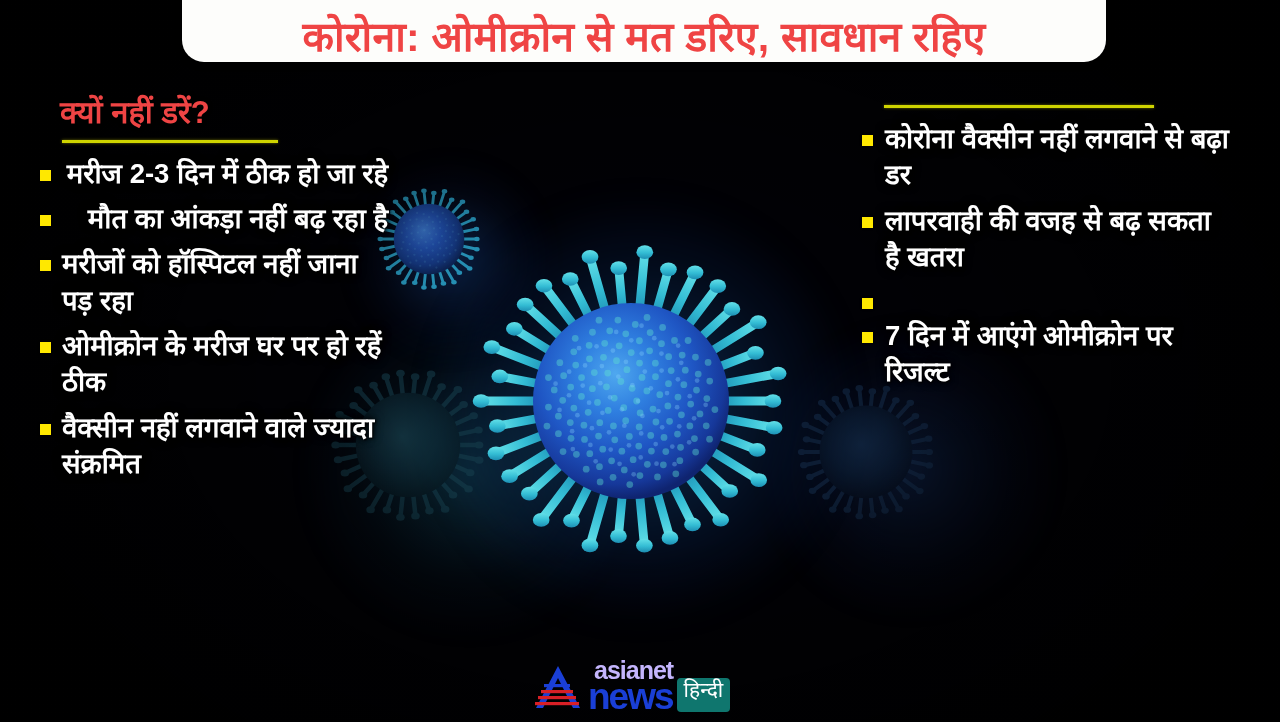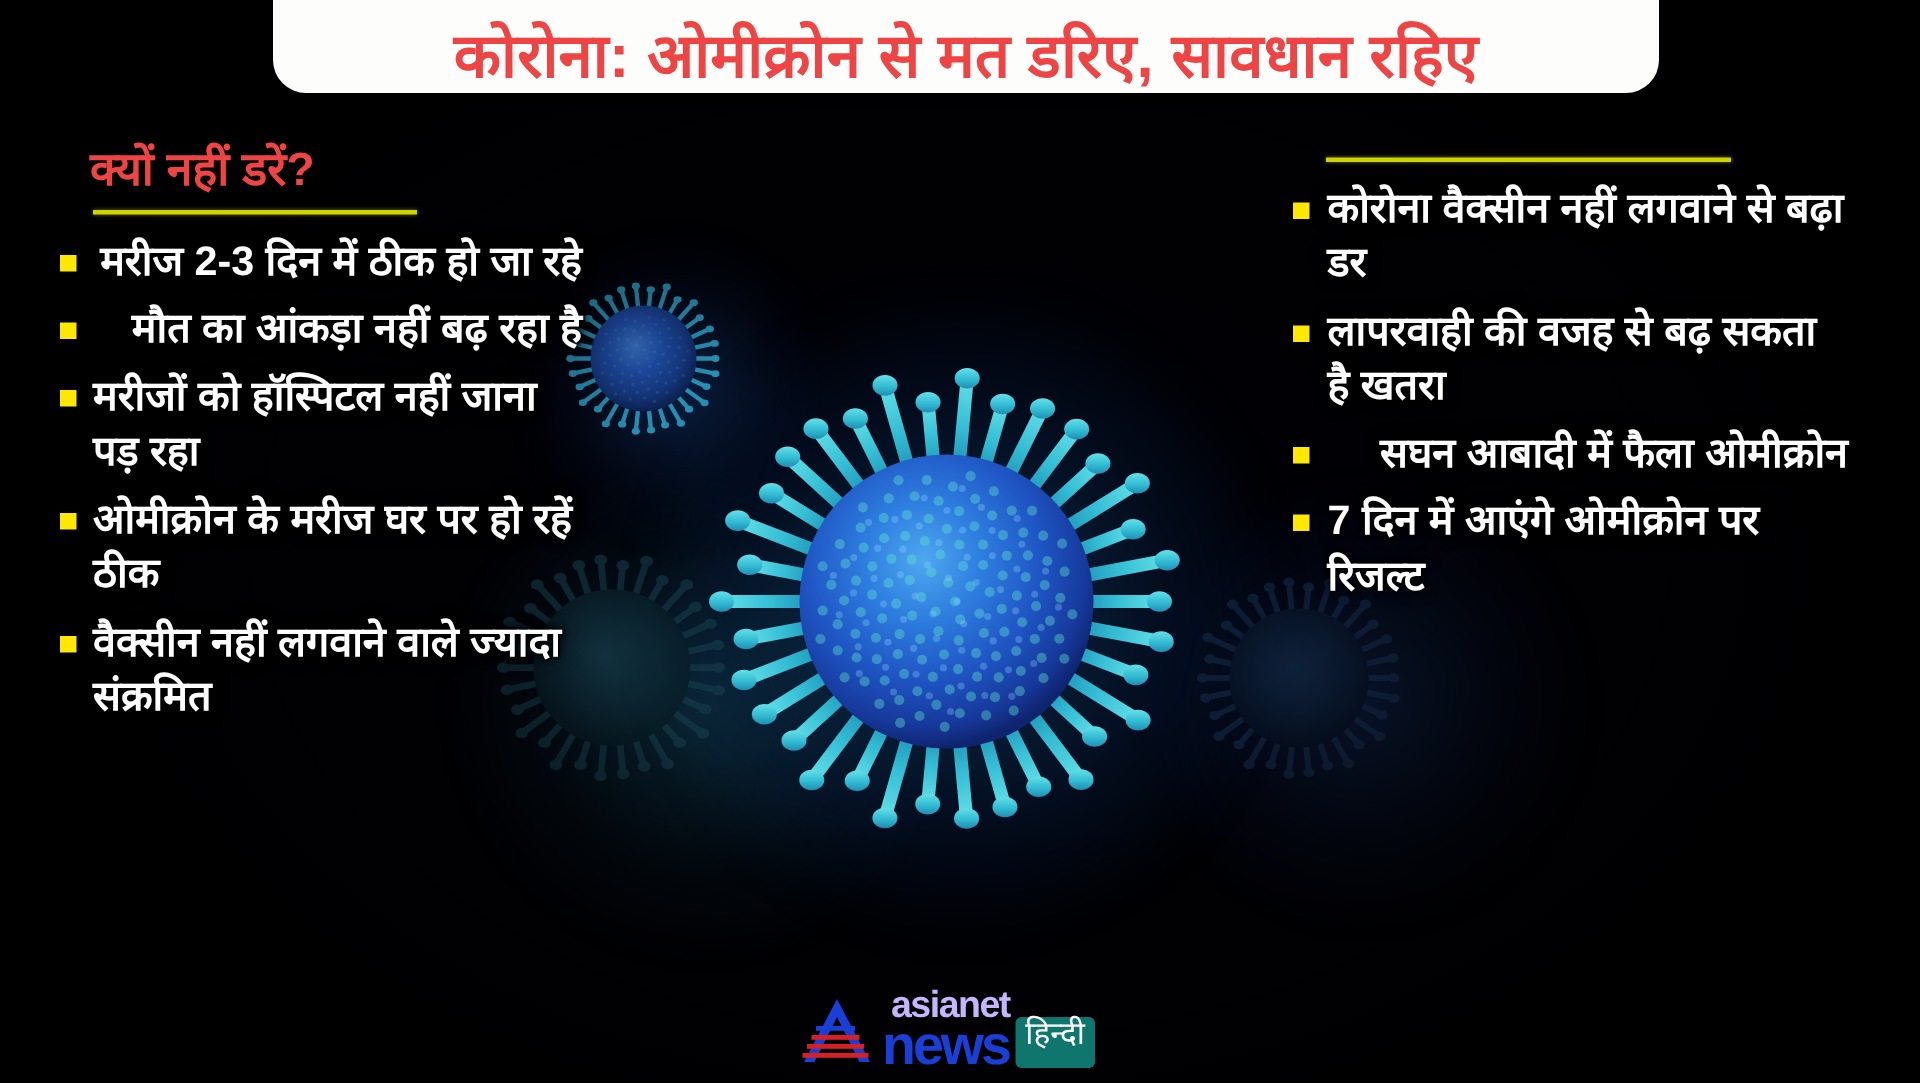--- a/index.html
+++ b/index.html
@@ -817,21 +817,20 @@
       <div class="bullet-row">
         <span class="bullet-marker"></span>
         <span class="bullet-text">कोरोना वैक्सीन नहीं लगवाने से बढ़ा डर</span>
       </div>
       <div class="bullet-row">
         <span class="bullet-marker"></span>
         <span class="bullet-text">लापरवाही की वजह से बढ़ सकता है खतरा</span>
       </div>
       <div class="bullet-row">
         <span class="bullet-marker"></span>
-        <span class="bullet-text">सघन आबादी में फैला ओमीक्रोन</span>
       </div>
       <div class="bullet-row">
         <span class="bullet-marker"></span>
         <span class="bullet-text">7 दिन में आएंगे ओमीक्रोन पर रिजल्ट</span>
       </div>
     </div>
   </div>
 
   <div id="logo">
     <div id="logo-mark">

